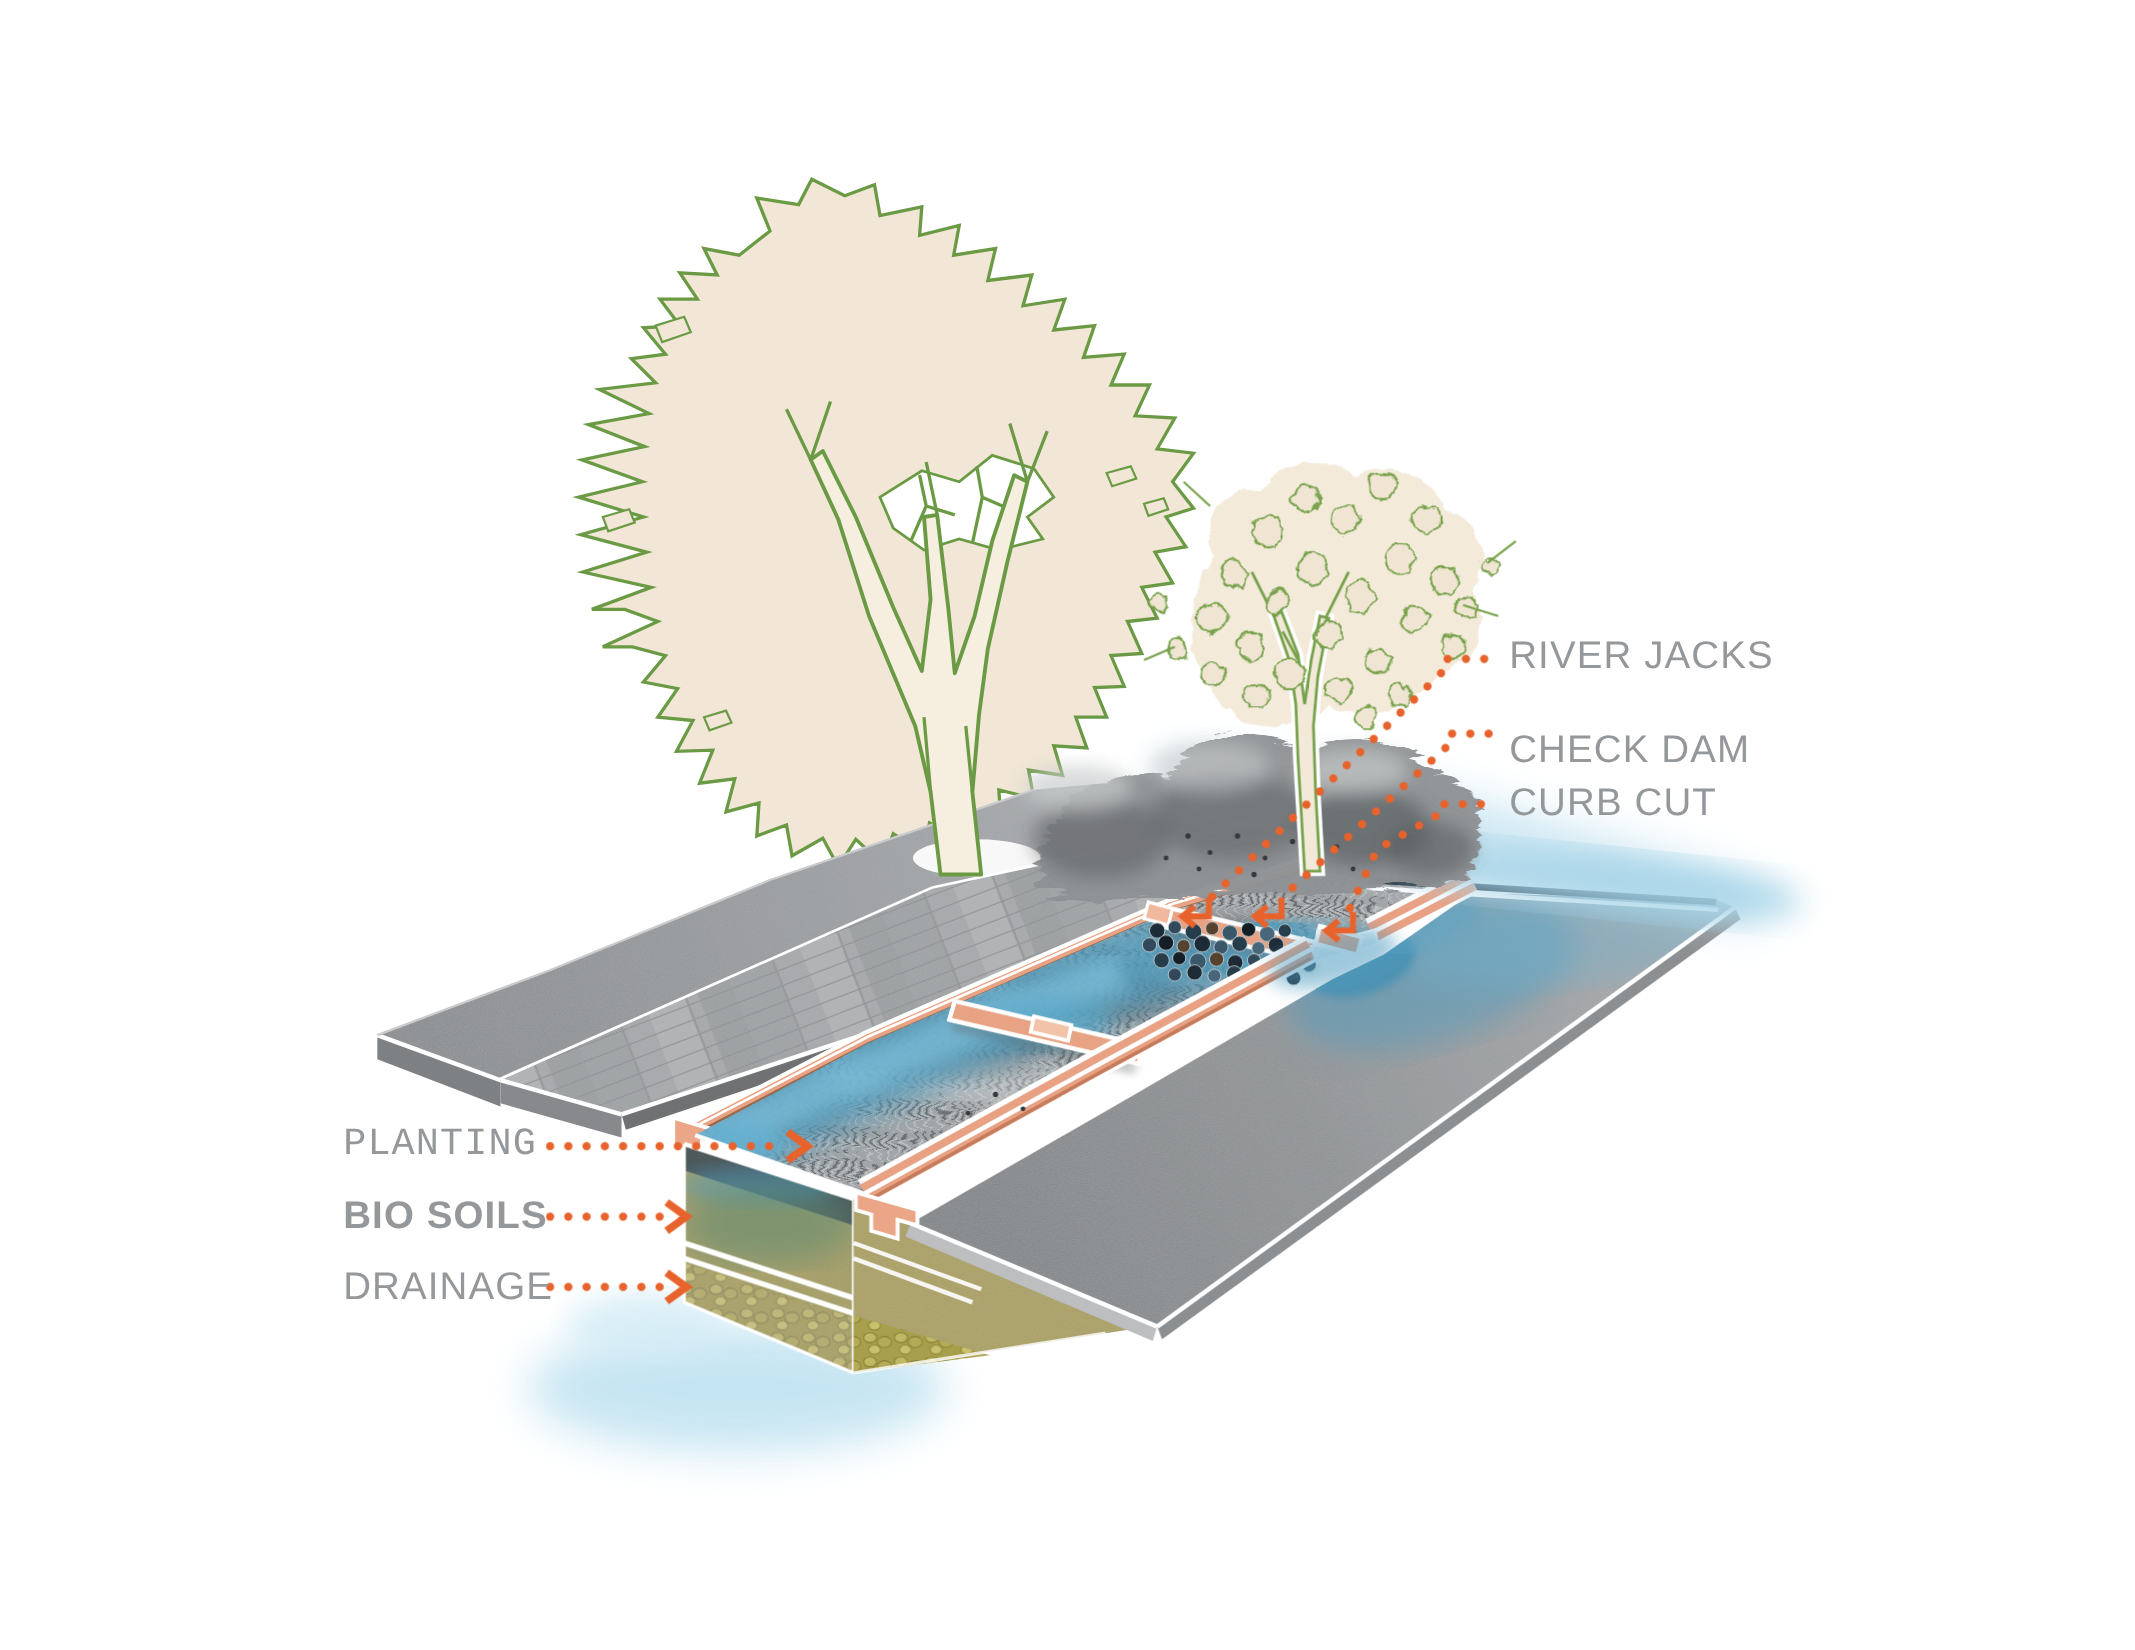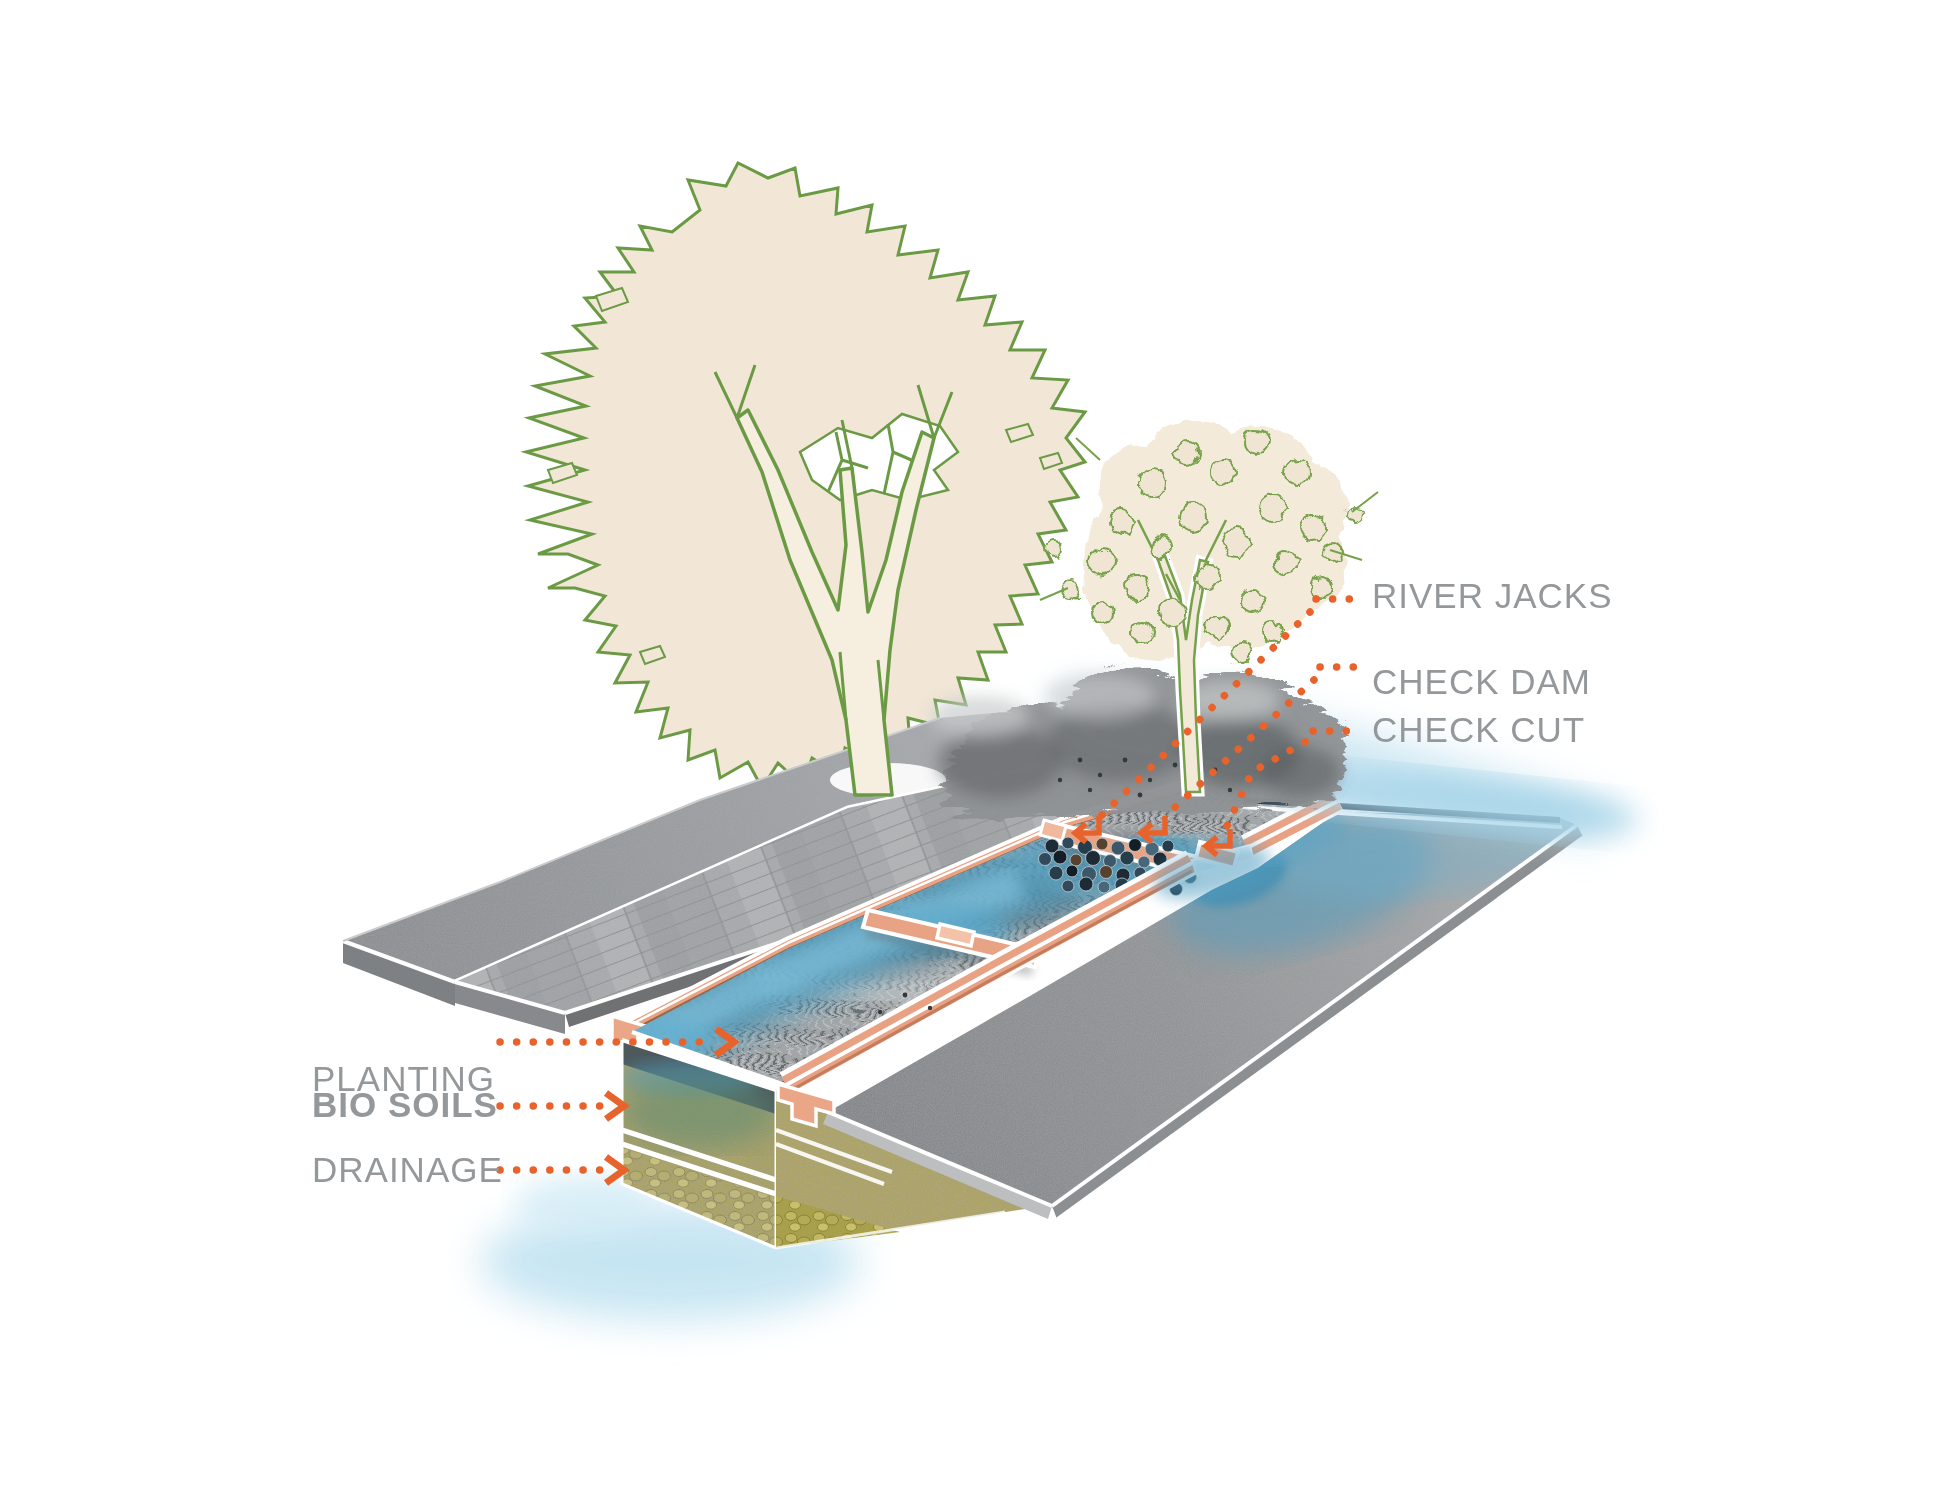--- a/index.html
+++ b/index.html
@@ -366,18 +366,18 @@
 
     <g>
       <path d="M500,1170 L600,1170" stroke-width="7.5" stroke-linecap="round" stroke-dasharray="0.1 16.5"></path>
       <path d="M606,1157 L624,1170 L606,1183" stroke-width="7"></path>
     </g>
   </g>
 </svg>
 
 <div class="lbl lbl-right" style="left:1372px;top:577px;">RIVER JACKS</div>
 <div class="lbl lbl-right" style="left:1372px;top:647px;margin-top:16px;">CHECK DAM</div>
-<div class="lbl lbl-right" style="left:1372px;top:711px;">CHECK CUT</div>
-<div class="lbl" style="left:312px;top:1060px;">PLANTING</div>
+<div class="lbl lbl-right" style="left:1372px;top:711px;">CURB CUT</div>
+<div class="lbl" style="left:312px;top:1021px;font-family:Liberation Mono, monospace;">PLANTING</div>
 <div class="lbl" style="left:312px;top:1086px;font-weight:bold;">BIO SOILS</div>
 <div class="lbl" style="left:312px;top:1151px;">DRAINAGE</div>
 
 </div>
 
 </body></html>

